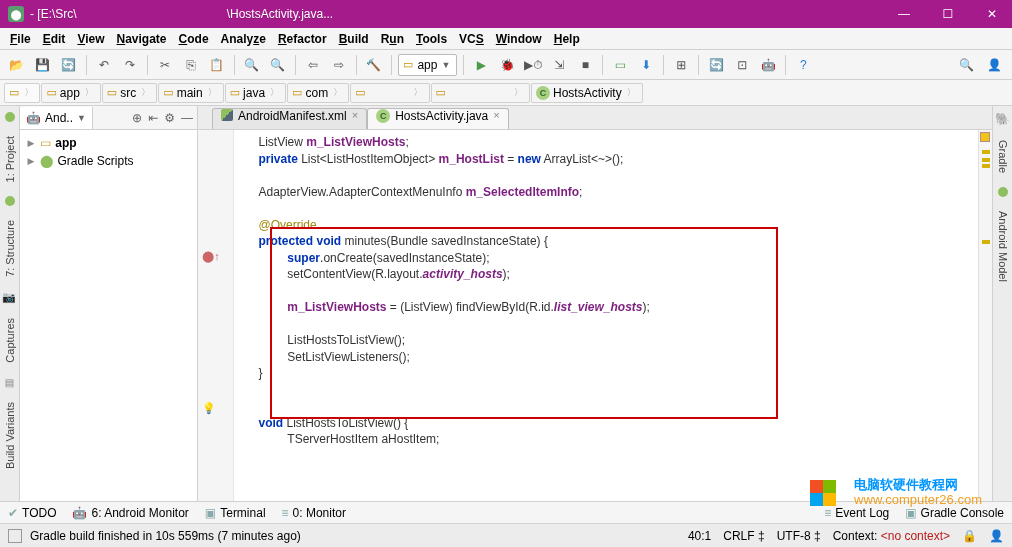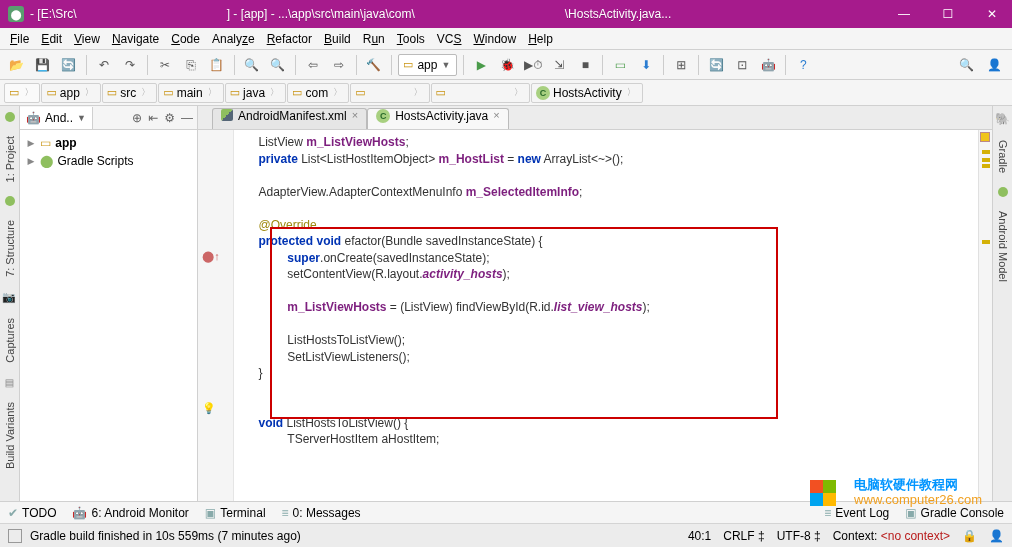--- a/index.html
+++ b/index.html
@@ -5,21 +5,21 @@
 * { margin: 0; padding: 0; box-sizing: border-box; font-family: "Segoe UI", Tahoma, sans-serif; font-size: 12px; }
 body { width: 1012px; height: 547px; background: #f0f0f0; overflow: hidden; display: flex; flex-direction: column; }
 
 .titlebar { background: #a61b8c; color: #fff; height: 28px; display: flex; align-items: center; padding: 0 8px; }
 .titlebar .icon { width: 16px; height: 16px; background: #5a9e6f; border-radius: 3px; margin-right: 6px; display: flex; align-items: center; justify-content: center; font-size: 10px; }
 .titlebar .seg { margin-right: 150px; white-space: nowrap; text-shadow: 0 1px 0 rgba(0,0,0,.2); }
 .titlebar .winbtns { margin-left: auto; display: flex; gap: 20px; align-items: center; }
 .titlebar .winbtns span { width: 24px; text-align: center; cursor: default; }
 
 .menubar { background: #f5f5f5; height: 22px; display: flex; align-items: center; padding: 0 4px; border-bottom: 1px solid #d0d0d0; }
-.menubar span { padding: 2px 6px; cursor: default; }
+.menubar span { padding: 2px 6px; cursor: default; font-weight: bold; }
 .menubar span u { text-decoration: underline; }
 
 .toolbar { background: #f5f5f5; height: 30px; display: flex; align-items: center; padding: 0 6px; border-bottom: 1px solid #d0d0d0; gap: 4px; }
 .tbtn { width: 22px; height: 22px; display: flex; align-items: center; justify-content: center; border-radius: 2px; color: #555; }
 .tbtn.warn { color: #c99310; }
 .tbtn.blue { color: #2b7dd1; }
 .tbtn.green { color: #4a9b4a; }
 .sep { width: 1px; height: 20px; background: #ccc; margin: 0 2px; }
 .cfg-box { height: 22px; border: 1px solid #bbb; background: #fff; display: flex; align-items: center; padding: 0 6px 0 4px; gap: 4px; border-radius: 2px; }
 .cfg-box .caret { font-size: 9px; color: #666; }
@@ -96,21 +96,20 @@
 .watermark .sq span:nth-child(4) { background: #ffb900; }
 .watermark .txt { color: #0095ff; font-size: 13px; font-weight: bold; line-height: 14px; }
 .watermark .url { color: #f0a020; font-size: 13px; }
 </style>
 </head>
 <body>
 
 <div class="titlebar">
   <span class="icon">⬤</span>
   <span class="seg">- [E:\Src\</span>
-  <span class="seg">] - [app] - ...\app\src\main\java\com\</span>
   <span class="seg">\HostsActivity.java...</span>
   <div class="winbtns">
     <span>―</span>
     <span>☐</span>
     <span>✕</span>
   </div>
 </div>
 
 <div class="menubar">
   <span><u>F</u>ile</span>
@@ -283,21 +282,21 @@
         <span class="gutter-mark" style="top:120px;color:#c66">⬤↑</span>
         <span class="gutter-mark" style="top:272px;color:#d4b106">💡</span>
       </div>
       <div class="codearea" style="position:relative">
 <pre style="font:inherit;white-space:pre">  <span>ListView </span><span class="id">m_ListViewHosts</span><span>;</span>
   <span class="k">private</span><span> List&lt;ListHostItemObject&gt; </span><span class="id">m_HostList</span><span> = </span><span class="k">new</span><span> ArrayList&lt;~&gt;();</span>
 
   <span>AdapterView.AdapterContextMenuInfo </span><span class="id">m_SelectedItemInfo</span><span>;</span>
 
   <span class="ov">@Override</span>
-  <span class="k">protected void</span><span> efactor(Bundle savedInstanceState) {</span>
+  <span class="k">protected void</span><span> minutes(Bundle savedInstanceState) {</span>
       <span class="k">super</span><span>.onCreate(savedInstanceState);</span>
       <span>setContentView(R.layout.</span><span class="it">activity_hosts</span><span>);</span>
 
       <span class="id">m_ListViewHosts</span><span> = (ListView) findViewById(R.id.</span><span class="it">list_view_hosts</span><span>);</span>
 
       <span>ListHostsToListView();</span>
       <span>SetListViewListeners();</span>
   <span>}</span>
 
 
@@ -333,21 +332,21 @@
   <span class="blabel">
       <span style="color:#8fbf5f">🤖</span>
       <span>6: Android Monitor</span>
     </span>
   <span class="blabel">
       <span class="ico">▣</span>
       <span>Terminal</span>
     </span>
   <span class="blabel">
       <span class="ico">≡</span>
-      <span>0: Messages</span>
+      <span>0: Monitor</span>
     </span>
   <span class="right"></span>
   <span class="blabel">
       <span class="ico">≡</span>
       <span>Event Log</span>
     </span>
   <span class="blabel">
       <span class="ico">▣</span>
       <span>Gradle Console</span>
     </span>

